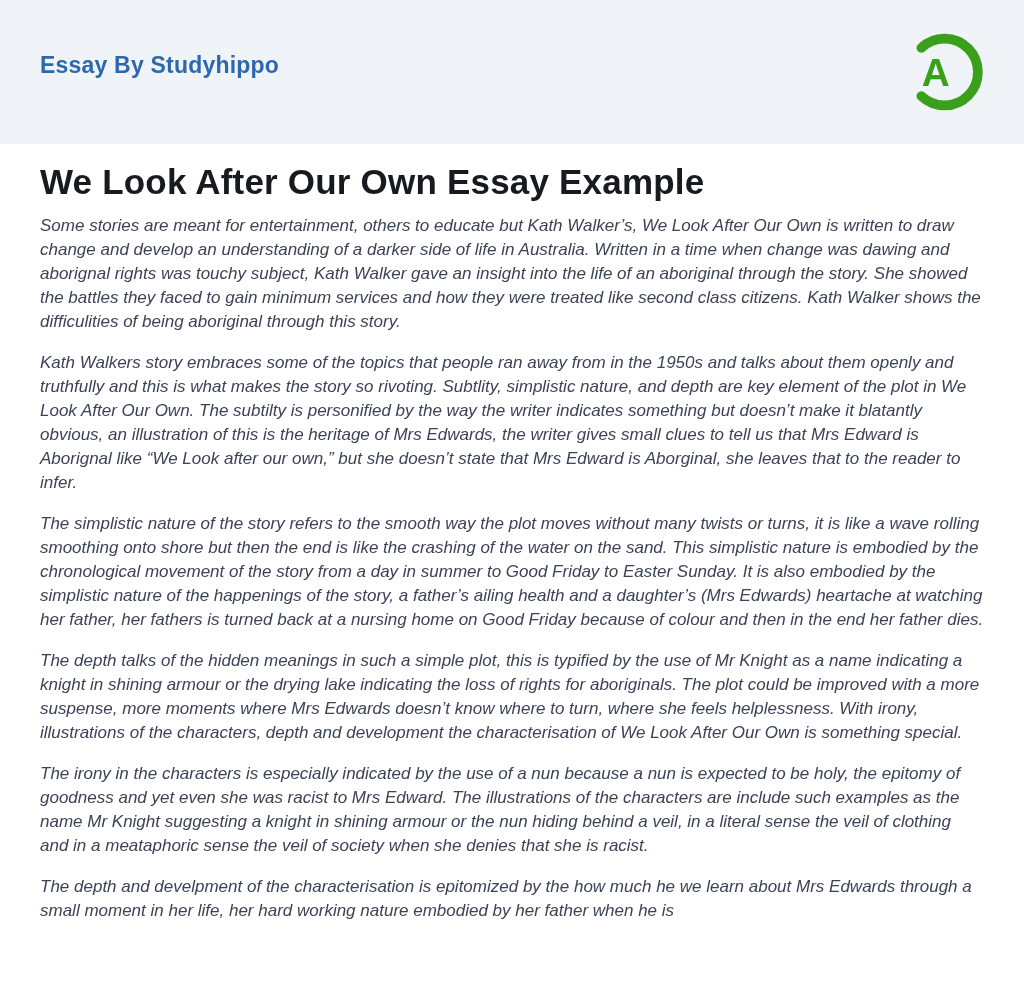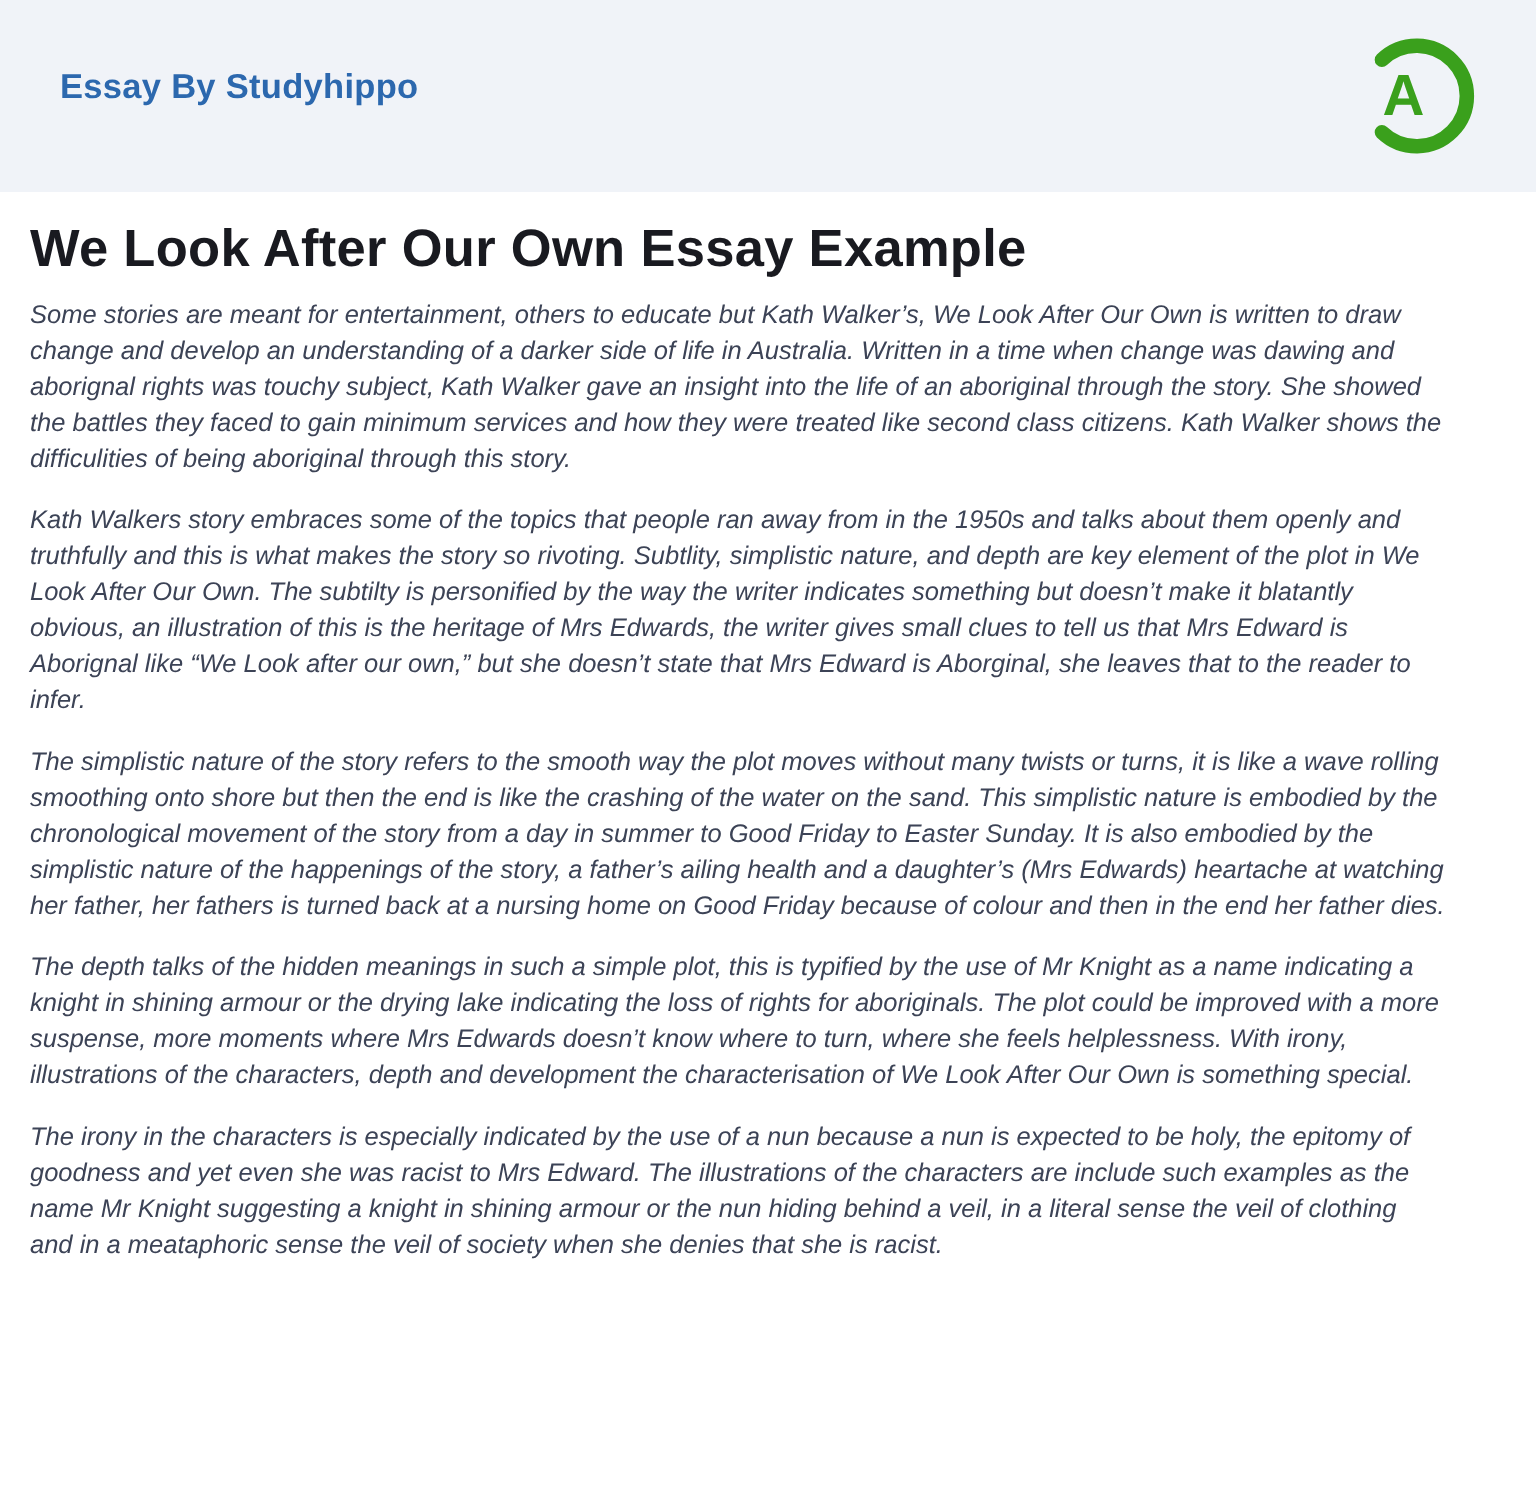--- a/index.html
+++ b/index.html
@@ -9,21 +9,21 @@
     background: #ffffff;
     font-family: "Liberation Sans", "DejaVu Sans", sans-serif;
   }
   body {
     width: 1024px;
     min-height: 1003px;
     overflow: hidden;
   }
   .header {
     background: #f0f3f8;
-    height: 128px;
+    height: 144px;
     display: flex;
     align-items: center;
     justify-content: space-between;
     padding: 0 39px 0 40px;
   }
   .header-text h1 {
     margin: 0 0 13px 0;
     font-size: 23px;
     font-weight: 700;
     color: #2c68ae;
@@ -39,21 +39,21 @@
     display: block;
     width: 88px;
     height: 88px;
   }
   .logo-svg text {
     font-family: "Liberation Sans", sans-serif;
     font-weight: 600;
     font-size: 44px;
   }
   .article {
-    padding: 18px 40px 40px 20px;
+    padding: 18px 40px 40px 40px;
   }
   .article h2 {
     margin: 0 0 12px 0;
     font-size: 35px;
     line-height: 40px;
     font-weight: 800;
     color: #191a20;
     letter-spacing: 0.2px;
   }
   .article p {
@@ -79,14 +79,15 @@
 </div>
 
 <div class="article">
   <h2>We Look After Our Own Essay Example</h2>
   <div>
     <p>Some stories are meant for entertainment, others to educate but Kath Walker’s, We Look After Our Own is written to draw change and develop an understanding of a darker side of life in Australia. Written in a time when change was dawing and aborignal rights was touchy subject, Kath Walker gave an insight into the life of an aboriginal through the story. She showed the battles they faced to gain minimum services and how they were treated like second class citizens. Kath Walker shows the difficulities of being aboriginal through this story.</p>
     <p>Kath Walkers story embraces some of the topics that people ran away from in the 1950s and talks about them openly and truthfully and this is what makes the story so rivoting. Subtlity, simplistic nature, and depth are key element of the plot in We Look After Our Own. The subtilty is personified by the way the writer indicates something but doesn’t make it blatantly obvious, an illustration of this is the heritage of Mrs Edwards, the writer gives small clues to tell us that Mrs Edward is Aborignal like “We Look after our own,” but she doesn’t state that Mrs Edward is Aborginal, she leaves that to the reader to infer.</p>
     <p>The simplistic nature of the story refers to the smooth way the plot moves without many twists or turns, it is like a wave rolling smoothing onto shore but then the end is like the crashing of the water on the sand. This simplistic nature is embodied by the chronological movement of the story from a day in summer to Good Friday to Easter Sunday. It is also embodied by the simplistic nature of the happenings of the story, a father’s ailing health and a daughter’s (Mrs Edwards) heartache at watching her father, her fathers is turned back at a nursing home on Good Friday because of colour and then in the end her father dies.</p>
     <p>The depth talks of the hidden meanings in such a simple plot, this is typified by the use of Mr Knight as a name indicating a knight in shining armour or the drying lake indicating the loss of rights for aboriginals. The plot could be improved with a more suspense, more moments where Mrs Edwards doesn’t know where to turn, where she feels helplessness. With irony, illustrations of the characters, depth and development the characterisation of We Look After Our Own is something special.</p>
     <p>The irony in the characters is especially indicated by the use of a nun because a nun is expected to be holy, the epitomy of goodness and yet even she was racist to Mrs Edward. The illustrations of the characters are include such examples as the name Mr Knight suggesting a knight in shining armour or the nun hiding behind a veil, in a literal sense the veil of clothing and in a meataphoric sense the veil of society when she denies that she is racist.</p>
+    <p>The depth and develpment of the characterisation is epitomized by the how much he we learn about Mrs Edwards through a small moment in her life, her hard working nature embodied by her father when he is</p>
   </div>
 </div>
 
 </body></html>

